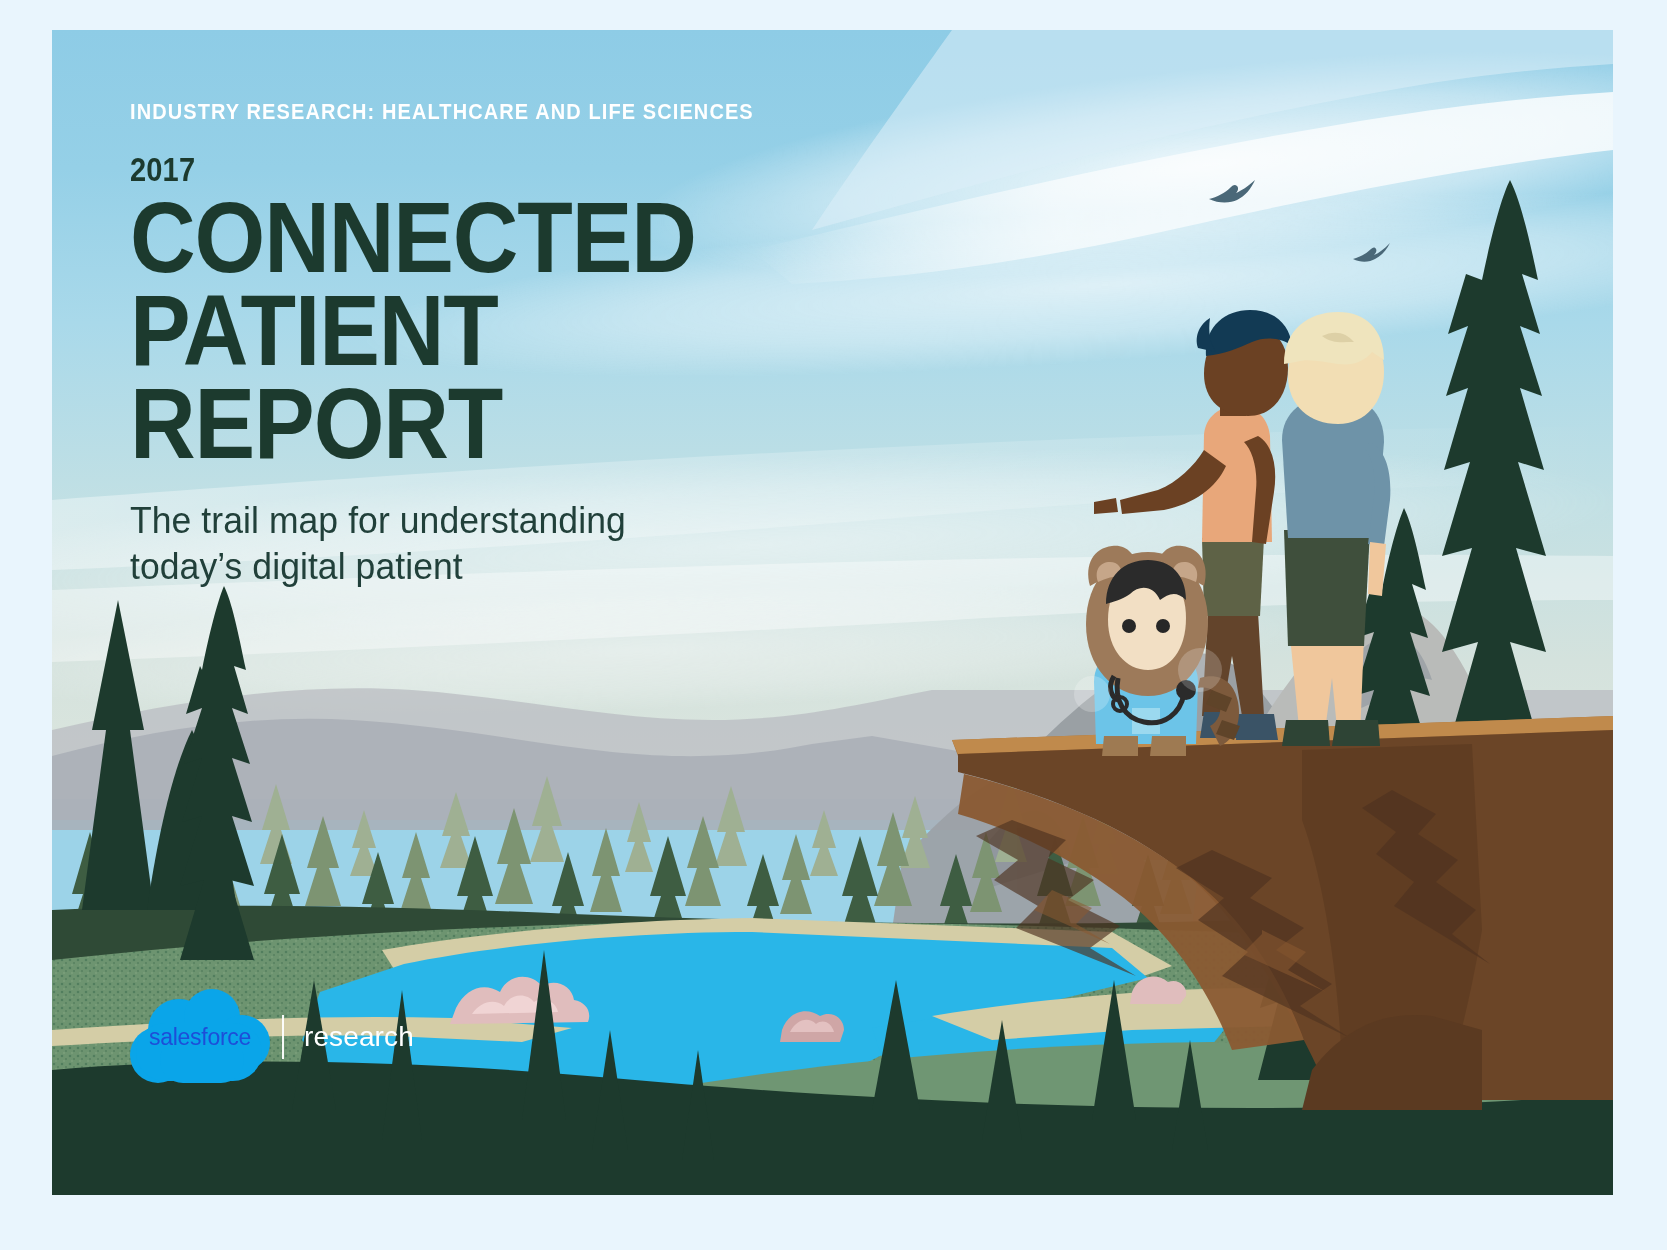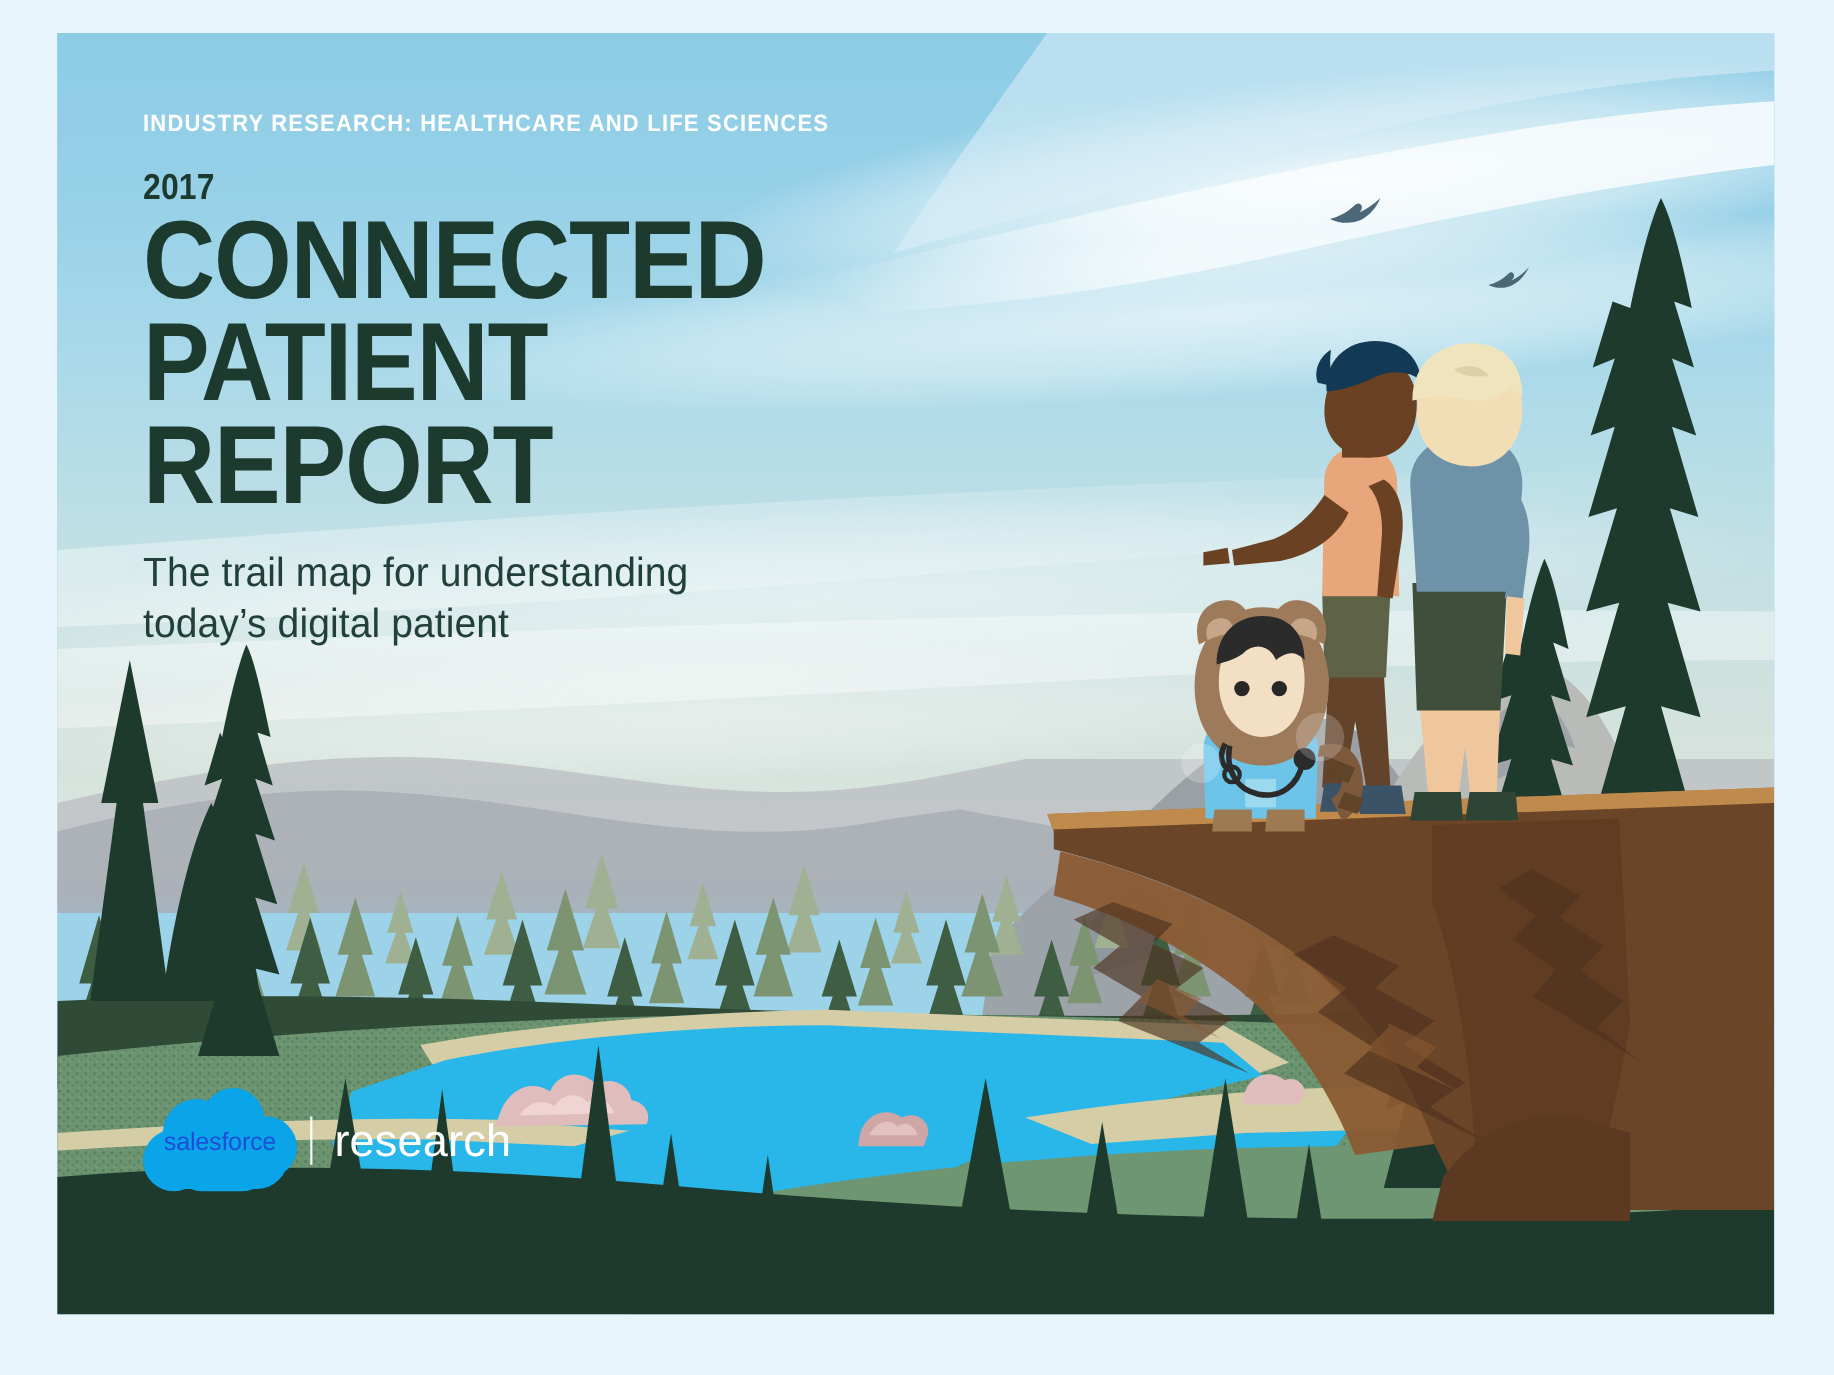--- a/index.html
+++ b/index.html
@@ -71,21 +71,21 @@
     position:relative;width:140px;height:96px;
   }
   .cloud .puff{position:absolute;background:#0aa5e9;border-radius:50%;}
   .cloud .wordmark{
     position:absolute;left:0;top:0;width:140px;height:96px;
     display:flex;align-items:center;justify-content:center;
     color:#1d4ed8;font-size:23px;font-weight:400;letter-spacing:-.012em;
     z-index:3;
   }
   .divider{width:2px;height:44px;background:#ffffff;margin:0 20px 0 12px;opacity:.95;}
-  .research{color:#ffffff;font-size:41px;font-weight:300;letter-spacing:.004em;}
+  .research{color:#ffffff;font-size:28px;font-weight:300;letter-spacing:.004em;}
 </style>
 </head>
 <body>
 
 <div id="page">
 
   <div id="cover">
 
     <div class="sky"></div>
 

